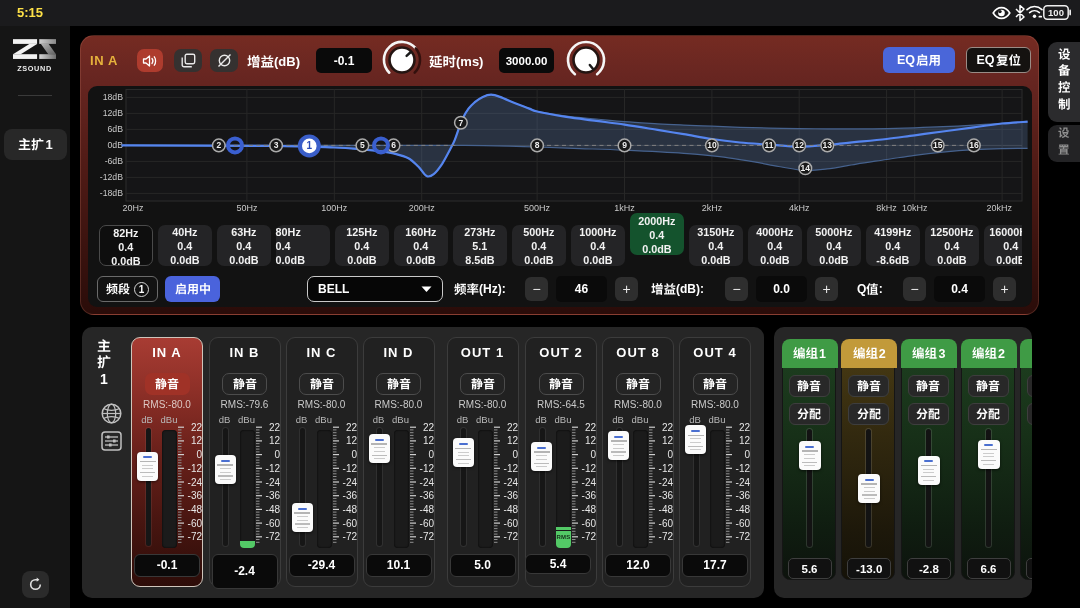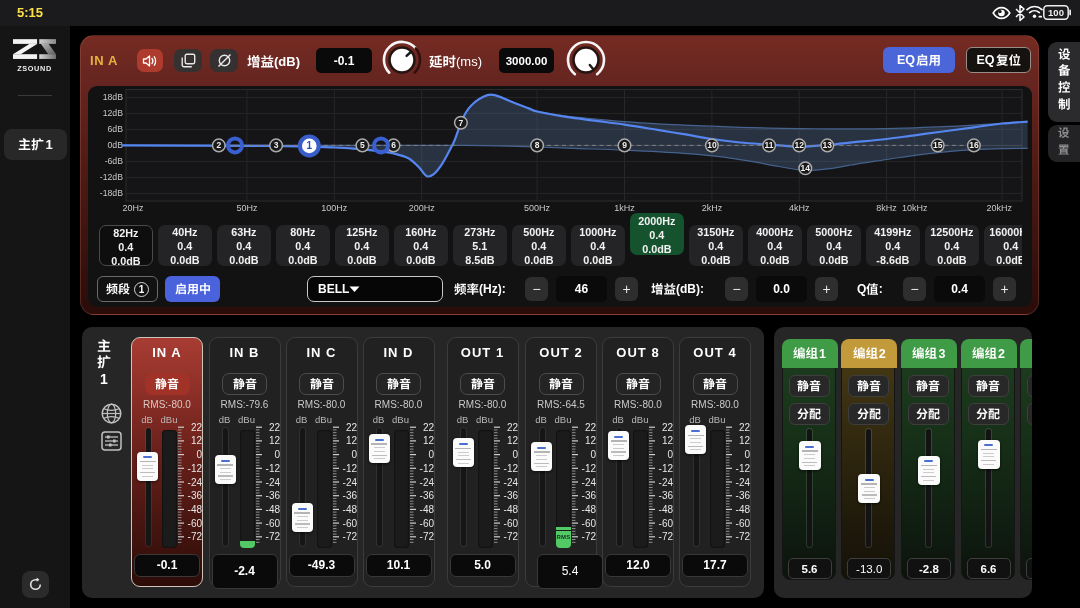--- a/index.html
+++ b/index.html
@@ -133,21 +133,21 @@
     <path d="M389.3 72.2 A18.0 18.0 0 1 1 415.8 47.9" fill="none" stroke="#f5f5f5" stroke-width="2.6" stroke-linecap="round"></path>
     <path d="M415.8 47.9 A18.0 18.0 0 0 1 414.7 72.2" fill="none" stroke="#33100d" stroke-width="2.6" stroke-linecap="round"></path>
     <circle cx="402.0" cy="59.5" r="12.5" fill="#ffffff" stroke="#241512" stroke-width="2.6"></circle>
     <line x1="406.6" y1="55.4" x2="410.3" y2="52.0" stroke="#1a1a1a" stroke-width="2.4" stroke-linecap="round"></line>
   </svg>
 <div class="abs flex" style="left:429px;top:54px">
     <svg style="display:block;" width="27.0" height="13.5" viewBox="0 0 27.0 13.5" fill="#fff">
       <use href="#g10" transform="translate(0.00,11.61) scale(0.01350)"></use>
       <use href="#g11" transform="translate(13.50,11.61) scale(0.01350)"></use>
     </svg>
-    <span style="color:#fff;font-size:13px;font-weight:normal">(ms)</span>
+    <span style="color:#fff;font-size:13px;font-weight:bold">(ms)</span>
   </div>
 <div class="abs ctr" style="left:499px;top:48px;width:55px;height:25px;background:#0a0a0a;border-radius:5px;color:#fff;font-size:11.5px;font-weight:bold">3000.00</div>
 <svg class="abs" style="left:564px;top:38px" width="44" height="44" viewBox="564.0 38.0 44 44">
     <path d="M574.9 74.2 A18.0 18.0 0 1 1 597.1 74.2" fill="none" stroke="#f5f5f5" stroke-width="2.6" stroke-linecap="round"></path>
     <circle cx="586.0" cy="60.0" r="12.5" fill="#ffffff" stroke="#241512" stroke-width="2.6"></circle>
     <line x1="589.8" y1="64.9" x2="592.9" y2="68.8" stroke="#1a1a1a" stroke-width="2.4" stroke-linecap="round"></line>
   </svg>
 <div class="abs ctr" style="left:883px;top:47px;width:72px;height:26px;background:#4a66d9;border-radius:6px">
     <span style="color:#fff;font-size:12.5px;font-weight:bold">EQ</span>
     <svg style="display:block;margin-left:1px" width="25.0" height="12.5" viewBox="0 0 25.0 12.5" fill="#fff">
@@ -236,21 +236,21 @@
     <circle cx="147.0" cy="59.4" r="7" fill="none" stroke="#3a5fd0" stroke-width="4"></circle>
     <circle cx="293.0" cy="59.4" r="7" fill="none" stroke="#3a5fd0" stroke-width="4"></circle>
     <circle cx="221.3" cy="59.9" r="11.5" fill="#3a5ec9"></circle>
     <circle cx="221.3" cy="59.9" r="7.3" fill="#fff"></circle>
     <text x="221.3" y="63.4" font-size="10" font-weight="bold" fill="#2b4bb5" text-anchor="middle" font-family="Liberation Sans">1</text>
   </svg>
 <div class="abs" style="left:88px;top:86px;width:934px;height:221px;border-radius:0;overflow:hidden;pointer-events:none">
 <div class="abs" style="left:10.6px;top:138.5px;width:54.5px;height:41.5px;background:#0e0e0e;border:1px solid #4a4a4a;border-radius:7px;color:#f2f2f2;font-size:10.8px;font-weight:bold;text-align:center;line-height:14px;padding-top:0.5px">82Hz<br>0.4<br>0.0dB</div>
 <div class="abs" style="left:69.6px;top:138.5px;width:54.5px;height:41.5px;background:#242426;border-radius:7px;color:#f2f2f2;font-size:10.8px;font-weight:bold;text-align:center;line-height:14px;padding-top:0.5px">40Hz<br>0.4<br>0.0dB</div>
 <div class="abs" style="left:128.6px;top:138.5px;width:54.5px;height:41.5px;background:#242426;border-radius:7px;color:#f2f2f2;font-size:10.8px;font-weight:bold;text-align:center;line-height:14px;padding-top:0.5px">63Hz<br>0.4<br>0.0dB</div>
-<div class="abs" style="left:187.6px;top:138.5px;width:54.5px;height:41.5px;background:#242426;border-radius:7px;color:#f2f2f2;font-size:10.8px;font-weight:bold;text-align:center;line-height:14px;padding-top:0.5px">80Hz<br>0.4<br>0.0dB</div>
+<div class="abs" style="left:187.6px;top:138.5px;width:54.5px;height:41.5px;background:#242426;border-radius:7px;color:#f2f2f2;font-size:10.8px;font-weight:bold;line-height:14px;padding-top:0.5px">80Hz<br>0.4<br>0.0dB</div>
 <div class="abs" style="left:246.6px;top:138.5px;width:54.5px;height:41.5px;background:#242426;border-radius:7px;color:#f2f2f2;font-size:10.8px;font-weight:bold;text-align:center;line-height:14px;padding-top:0.5px">125Hz<br>0.4<br>0.0dB</div>
 <div class="abs" style="left:305.6px;top:138.5px;width:54.5px;height:41.5px;background:#242426;border-radius:7px;color:#f2f2f2;font-size:10.8px;font-weight:bold;text-align:center;line-height:14px;padding-top:0.5px">160Hz<br>0.4<br>0.0dB</div>
 <div class="abs" style="left:364.6px;top:138.5px;width:54.5px;height:41.5px;background:#242426;border-radius:7px;color:#f2f2f2;font-size:10.8px;font-weight:bold;text-align:center;line-height:14px;padding-top:0.5px">273Hz<br>5.1<br>8.5dB</div>
 <div class="abs" style="left:423.6px;top:138.5px;width:54.5px;height:41.5px;background:#242426;border-radius:7px;color:#f2f2f2;font-size:10.8px;font-weight:bold;text-align:center;line-height:14px;padding-top:0.5px">500Hz<br>0.4<br>0.0dB</div>
 <div class="abs" style="left:482.6px;top:138.5px;width:54.5px;height:41.5px;background:#242426;border-radius:7px;color:#f2f2f2;font-size:10.8px;font-weight:bold;text-align:center;line-height:14px;padding-top:0.5px">1000Hz<br>0.4<br>0.0dB</div>
 <div class="abs" style="left:541.6px;top:127px;width:54.5px;height:41.5px;background:#14532d;border-radius:7px;color:#f2f2f2;font-size:10.8px;font-weight:bold;text-align:center;line-height:14px;padding-top:0.5px">2000Hz<br>0.4<br>0.0dB</div>
 <div class="abs" style="left:600.6px;top:138.5px;width:54.5px;height:41.5px;background:#242426;border-radius:7px;color:#f2f2f2;font-size:10.8px;font-weight:bold;text-align:center;line-height:14px;padding-top:0.5px">3150Hz<br>0.4<br>0.0dB</div>
 <div class="abs" style="left:659.6px;top:138.5px;width:54.5px;height:41.5px;background:#242426;border-radius:7px;color:#f2f2f2;font-size:10.8px;font-weight:bold;text-align:center;line-height:14px;padding-top:0.5px">4000Hz<br>0.4<br>0.0dB</div>
 <div class="abs" style="left:718.6px;top:138.5px;width:54.5px;height:41.5px;background:#242426;border-radius:7px;color:#f2f2f2;font-size:10.8px;font-weight:bold;text-align:center;line-height:14px;padding-top:0.5px">5000Hz<br>0.4<br>0.0dB</div>
 <div class="abs" style="left:777.6px;top:138.5px;width:54.5px;height:41.5px;background:#242426;border-radius:7px;color:#f2f2f2;font-size:10.8px;font-weight:bold;text-align:center;line-height:14px;padding-top:0.5px">4199Hz<br>0.4<br>-8.6dB</div>
@@ -264,21 +264,21 @@
     </svg>
     <span class="ctr" style="margin-left:4px;width:15px;height:15px;border:1.2px solid #d5d5d5;border-radius:50%;color:#fff;font-size:10px;font-weight:bold">1</span>
   </div>
 <div class="abs ctr" style="left:165px;top:276px;width:55px;height:26px;background:#4a63dc;border-radius:6px">
     <svg style="display:block;" width="36.0" height="12.0" viewBox="0 0 36.0 12.0" fill="#fff">
       <use href="#g15" transform="translate(0.00,10.32) scale(0.01200)"></use>
       <use href="#g16" transform="translate(12.00,10.32) scale(0.01200)"></use>
       <use href="#g17" transform="translate(24.00,10.32) scale(0.01200)"></use>
     </svg>
   </div>
-<div class="abs flex" style="left:307px;top:276px;width:136px;height:26px;background:#060606;border:1.5px solid #c9c9c9;border-radius:7px;padding:0 10px;">
+<div class="abs flex" style="left:307px;top:276px;width:136px;height:26px;background:#060606;border:1.5px solid #c9c9c9;border-radius:7px;padding:0 10px;justify-content:space-between">
     <span style="color:#fff;font-size:12px;font-weight:bold">BELL</span>
     <svg width="11" height="7" viewBox="0 0 11 7">
       <path d="M0.5 0.5 L5.5 6 L10.5 0.5 Z" fill="#fff"></path>
     </svg>
   </div>
 <div class="abs flex" style="left:454px;top:276px;height:26px">
     <svg style="display:block;" width="25.0" height="12.5" viewBox="0 0 25.0 12.5" fill="#fff">
       <use href="#g12" transform="translate(0.00,10.75) scale(0.01250)"></use>
       <use href="#g13" transform="translate(12.50,10.75) scale(0.01250)"></use>
     </svg>
@@ -581,21 +581,21 @@
     <text x="27" y="117.3" font-size="10" fill="#e6e6e6" text-anchor="end" font-family="Liberation Sans">-72</text>
   </svg>
 <div class="abs" style="left:291.8px;top:503.0px;width:21px;height:29px;background:#fbfbfb;border-radius:4px;box-shadow:0 1px 3px rgba(0,0,0,0.6)">
     <div style="margin:4.5px auto 0;width:9px;height:2.4px;background:#4a6fd0;border-radius:1px"></div>
     <div style="margin:2.4px auto 0;width:16px;height:1.3px;background:#b4b4b4"></div>
     <div style="margin:2.6px auto 0;width:11px;height:1px;background:#cccccc"></div>
     <div style="margin:2.6px auto 0;width:11px;height:1px;background:#cccccc"></div>
     <div style="margin:2.6px auto 0;width:15px;height:1.2px;background:#bbbbbb"></div>
     <div style="margin:2.6px auto 0;width:11px;height:1px;background:#cccccc"></div>
   </div>
-<div class="abs ctr" style="left:288.5px;top:553.5px;width:66px;height:23.5px;background:#0a0a0a;border:1px solid #383838;border-radius:6px;color:#fff;font-size:12px;font-weight:bold">-49.3</div>
+<div class="abs ctr" style="left:288.5px;top:553.5px;width:66px;height:23.5px;background:#0a0a0a;border:1px solid #383838;border-radius:6px;color:#fff;font-size:12px;font-weight:bold">-29.4</div>
 <div class="abs" style="left:362.5px;top:337px;width:72px;height:250px;border-radius:9px;background:#212121;border:1px solid #3c3c3c"></div>
 <div class="abs" style="left:362.5px;top:344.5px;width:72px;text-align:center;color:#fff;font-size:13px;font-weight:bold;letter-spacing:1px">IN D</div>
 <div class="abs ctr" style="left:376.0px;top:372.5px;width:45px;height:22px;background:#242424;border:1px solid #4c4c4c;border-radius:7px">
     <svg style="display:block;" width="24.0" height="12.0" viewBox="0 0 24.0 12.0" fill="#fff">
       <use href="#g0" transform="translate(0.00,10.32) scale(0.01200)"></use>
       <use href="#g1" transform="translate(12.00,10.32) scale(0.01200)"></use>
     </svg>
   </div>
 <div class="abs" style="left:362.5px;top:399px;width:72px;text-align:center;color:#c9c9c9;font-size:10px">RMS:-80.0</div>
 <div class="abs" style="left:363.5px;top:413.5px;width:30px;text-align:center;color:#b9b9b9;font-size:9.5px">dB</div>
@@ -817,21 +817,21 @@
     <text x="27" y="117.3" font-size="10" fill="#e6e6e6" text-anchor="end" font-family="Liberation Sans">-72</text>
   </svg>
 <div class="abs" style="left:531.3px;top:442.2px;width:21px;height:29px;background:#fbfbfb;border-radius:4px;box-shadow:0 1px 3px rgba(0,0,0,0.6)">
     <div style="margin:4.5px auto 0;width:9px;height:2.4px;background:#4a6fd0;border-radius:1px"></div>
     <div style="margin:2.4px auto 0;width:16px;height:1.3px;background:#b4b4b4"></div>
     <div style="margin:2.6px auto 0;width:11px;height:1px;background:#cccccc"></div>
     <div style="margin:2.6px auto 0;width:11px;height:1px;background:#cccccc"></div>
     <div style="margin:2.6px auto 0;width:15px;height:1.2px;background:#bbbbbb"></div>
     <div style="margin:2.6px auto 0;width:11px;height:1px;background:#cccccc"></div>
   </div>
-<div class="abs ctr" style="left:537px;top:553.5px;width:66px;height:35px;background:#0a0a0a;border:1px solid #383838;border-radius:6px;color:#fff;font-size:12px;font-weight:normal">5.4</div>
+<div class="abs ctr" style="left:525px;top:553.5px;width:66px;height:20px;background:#0a0a0a;border:1px solid #383838;border-radius:6px;color:#fff;font-size:12px;font-weight:bold">5.4</div>
 <div class="abs" style="left:602.0px;top:337px;width:72px;height:250px;border-radius:9px;background:#212121;border:1px solid #3c3c3c"></div>
 <div class="abs" style="left:602.0px;top:344.5px;width:72px;text-align:center;color:#fff;font-size:13px;font-weight:bold;letter-spacing:1px">OUT 8</div>
 <div class="abs ctr" style="left:615.5px;top:372.5px;width:45px;height:22px;background:#242424;border:1px solid #4c4c4c;border-radius:7px">
     <svg style="display:block;" width="24.0" height="12.0" viewBox="0 0 24.0 12.0" fill="#fff">
       <use href="#g0" transform="translate(0.00,10.32) scale(0.01200)"></use>
       <use href="#g1" transform="translate(12.00,10.32) scale(0.01200)"></use>
     </svg>
   </div>
 <div class="abs" style="left:602.0px;top:399px;width:72px;text-align:center;color:#c9c9c9;font-size:10px">RMS:-80.0</div>
 <div class="abs" style="left:603.0px;top:413.5px;width:30px;text-align:center;color:#b9b9b9;font-size:9.5px">dB</div>
@@ -1035,21 +1035,21 @@
       </div>
 <div style="position:absolute;left:24px;top:89px;width:5px;height:118px;background:#131313;border-radius:3px;box-shadow:0 0 0 1px rgba(255,255,255,0.13)"></div>
 <div style="position:absolute;left:16px;top:134.1px;width:22px;height:29px;background:#fbfbfb;border-radius:4px;box-shadow:0 1px 3px rgba(0,0,0,0.6)">
         <div style="margin:4.5px auto 0;width:9px;height:2.4px;background:#4a6fd0;border-radius:1px"></div>
         <div style="margin:2.4px auto 0;width:16px;height:1.3px;background:#b4b4b4"></div>
         <div style="margin:2.6px auto 0;width:11px;height:1px;background:#cccccc"></div>
         <div style="margin:2.6px auto 0;width:11px;height:1px;background:#cccccc"></div>
         <div style="margin:2.6px auto 0;width:15px;height:1.2px;background:#bbbbbb"></div>
         <div style="margin:2.6px auto 0;width:11px;height:1px;background:#cccccc"></div>
       </div>
-<div class="ctr" style="position:absolute;left:5px;top:218px;width:44px;height:21px;background:#111;border:1px solid #3e3e3e;border-radius:5px;color:#fff;font-size:11.5px;font-weight:normal">-13.0</div>
+<div class="ctr" style="position:absolute;left:5px;top:218px;width:44px;height:21px;background:#111;border:1px solid #3e3e3e;border-radius:5px;color:#fff;font-size:11.5px;font-weight:bold">-13.0</div>
 </div>
 <div class="abs" style="left:126.9px;top:12px;width:54px;height:241px;border-radius:8px;background:linear-gradient(180deg,#1e4020 0%,#173018 40%,#0f1c10 80%,#0d130d 100%);border:1px solid #151515">
 <div class="ctr" style="position:absolute;left:-1px;top:-1px;width:56px;height:29px;background:#3f9b45;border-radius:8px 8px 0 0">
         <svg style="display:block;" width="25.0" height="12.5" viewBox="0 0 25.0 12.5" fill="#fff">
           <use href="#g4" transform="translate(0.00,10.75) scale(0.01250)"></use>
           <use href="#g5" transform="translate(12.50,10.75) scale(0.01250)"></use>
         </svg>
 <span style="color:#fff;font-size:12.5px;font-weight:bold;margin-left:1px">3</span>
       </div>
 <div class="ctr" style="position:absolute;left:6px;top:35px;width:41px;height:22px;background:#282828;border:1px solid #3e3e3e;border-radius:6px">

